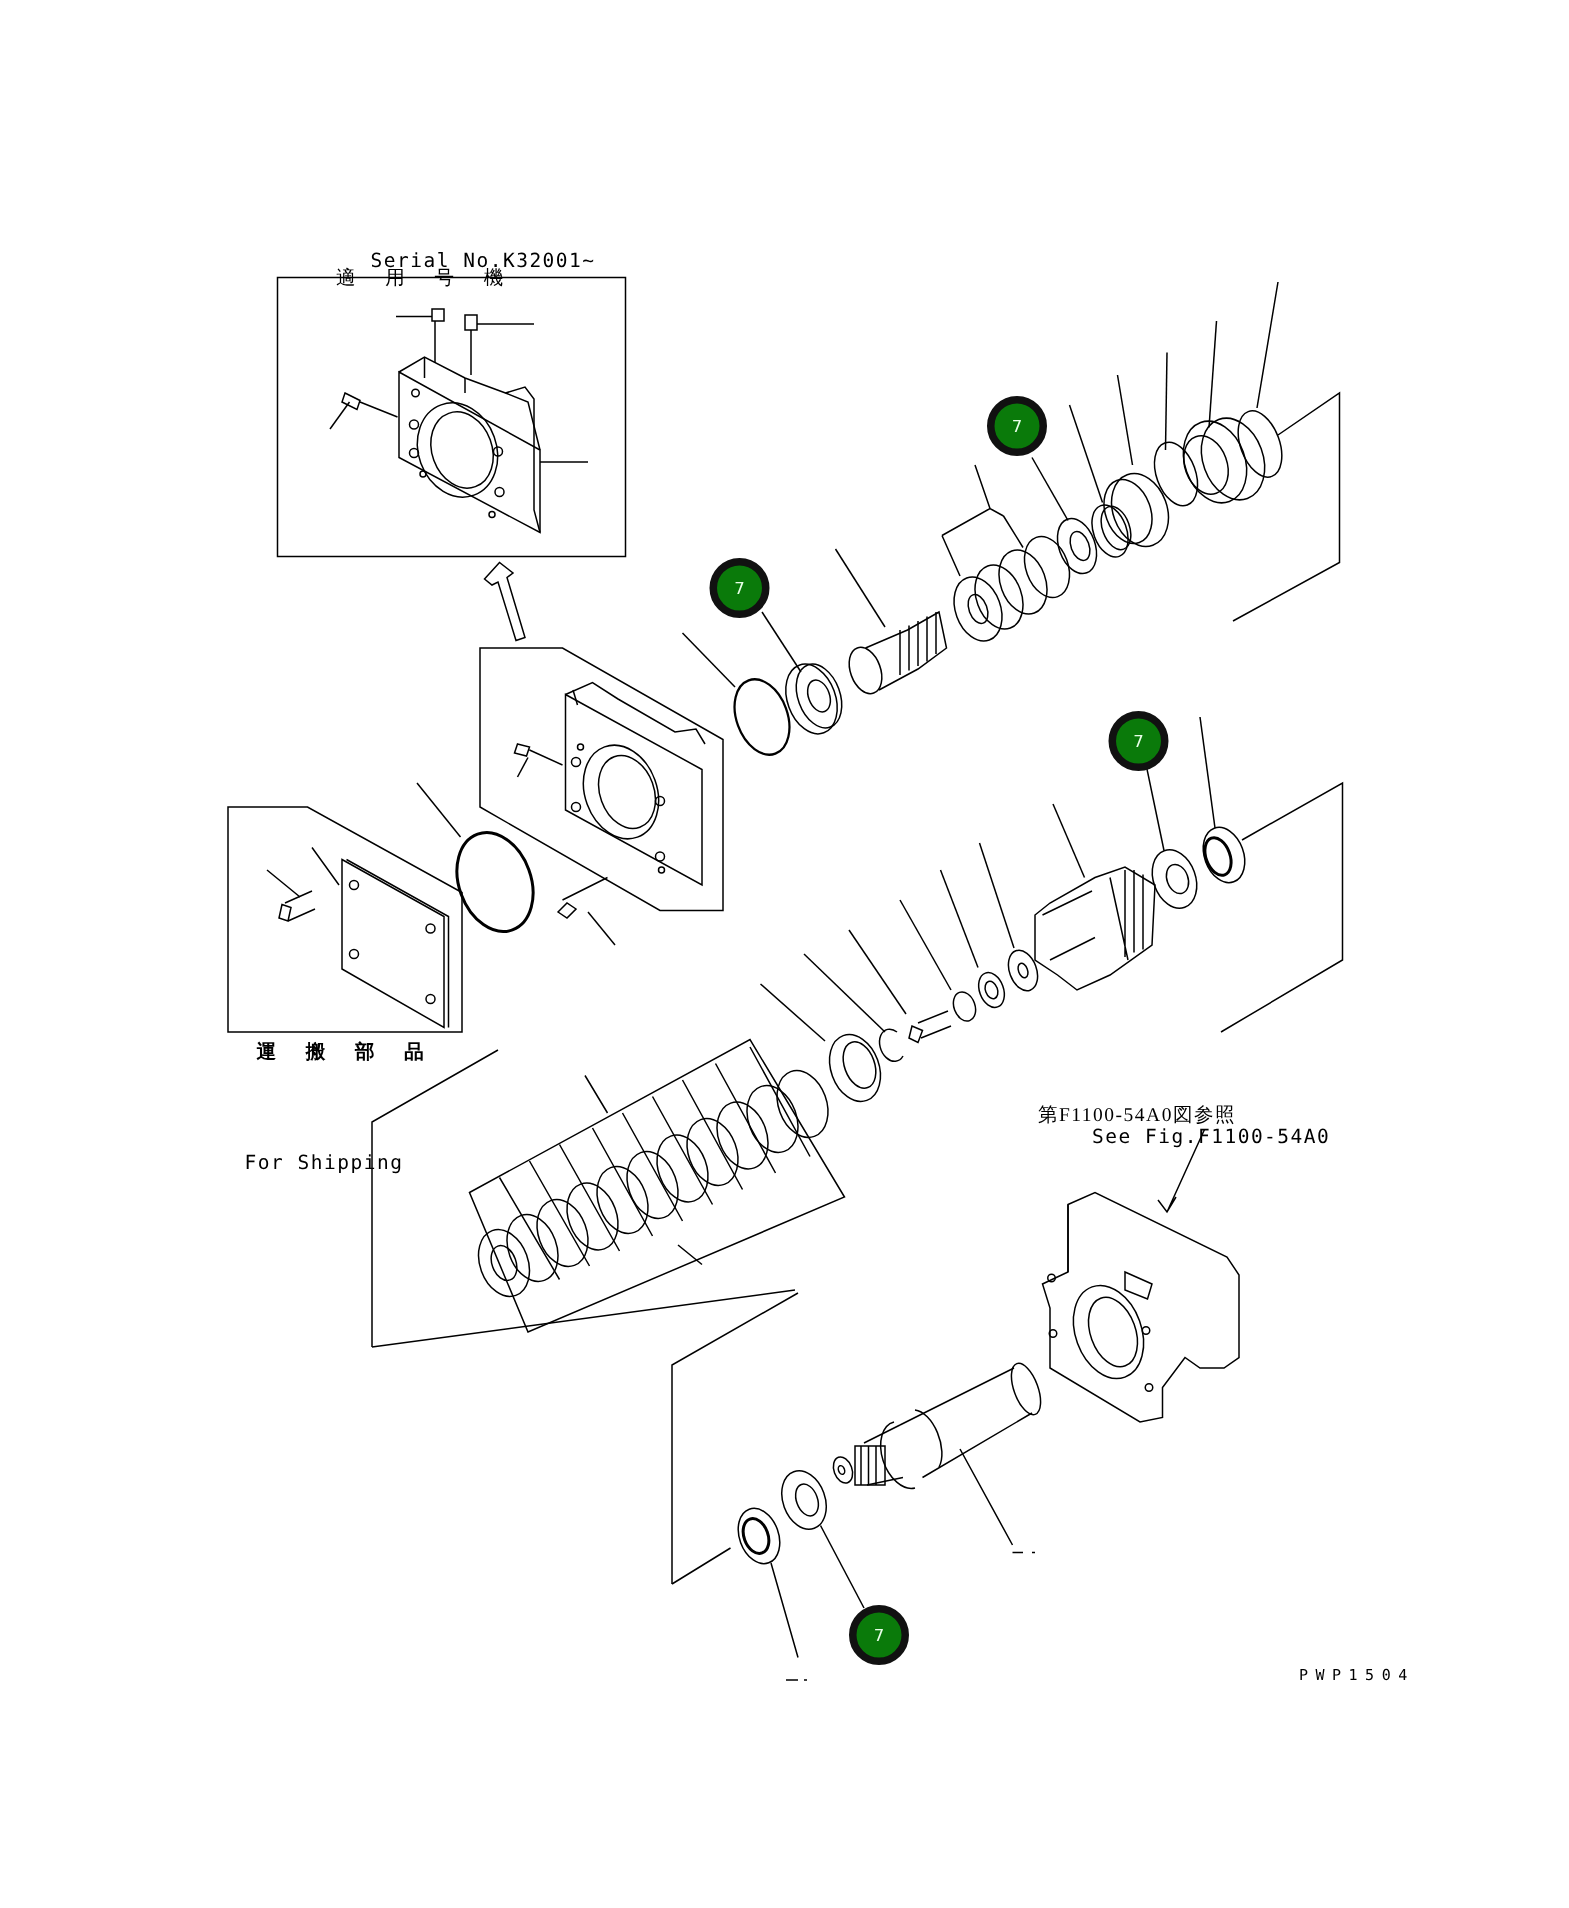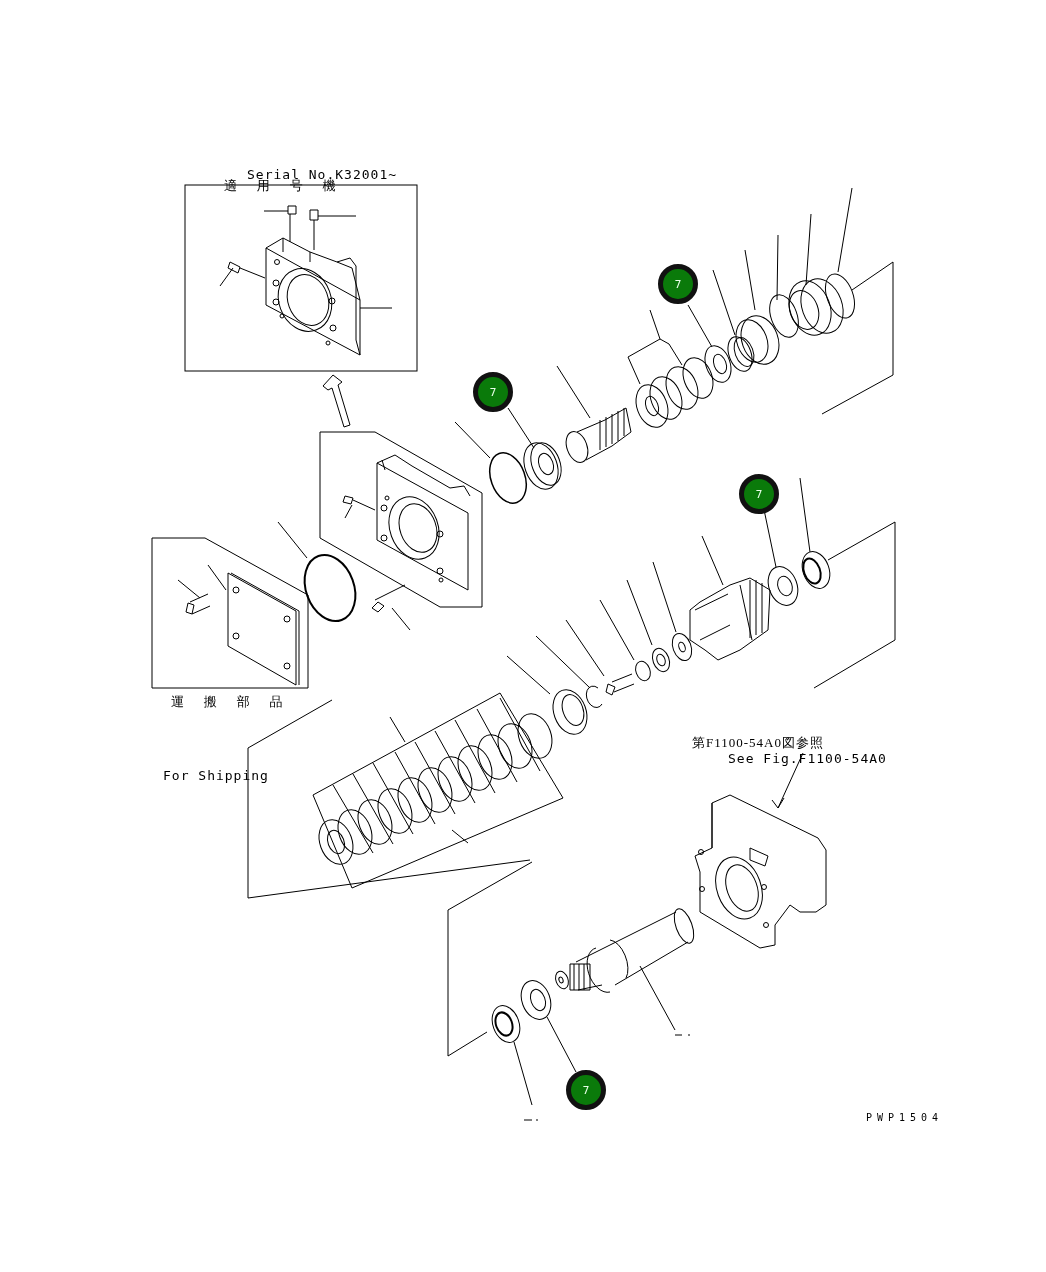--- a/index.html
+++ b/index.html
@@ -213,21 +213,21 @@
 
     <ellipse cx="506" cy="1024" rx="13" ry="19" transform="rotate(-20 506 1024)"></ellipse>
     <ellipse cx="504" cy="1024" rx="8" ry="12" transform="rotate(-20 504 1024)" stroke-width="2"></ellipse>
     <path d="M514 1042 L532 1105 M524 1120 L532 1120 M536 1120 L538 1120"></path>
   </g>
 </svg>
 
 <div class="lbl jp" style="left:224px;top:150px;margin-top:28px;">適 用 号 機</div>
 <div class="lbl" style="left:224px;top:167px;margin-left:23px;">Serial No.K32001~</div>
 
-<div class="lbl jp" style="left:171px;top:694px;">運 搬 部 品</div>
+<div class="lbl jp" style="left:171px;top:694px;font-weight:bold;">運 搬 部 品</div>
 <div class="lbl" style="left:163px;top:752px;margin-top:16px;">For Shipping</div>
 
 <div class="lbl" style="left:692px;top:735px;font-family:Liberation Serif, serif;">第F1100-54A0図参照</div>
 <div class="lbl" style="left:728px;top:751px;">See Fig.F1100-54A0</div>
 
 <div class="lbl pwp" style="left:823px;top:1110px;margin-left:43px;">PWP1504</div>
 
 <div class="callout" style="left:658px;top:264px;">
     <span>7</span>
   </div>

